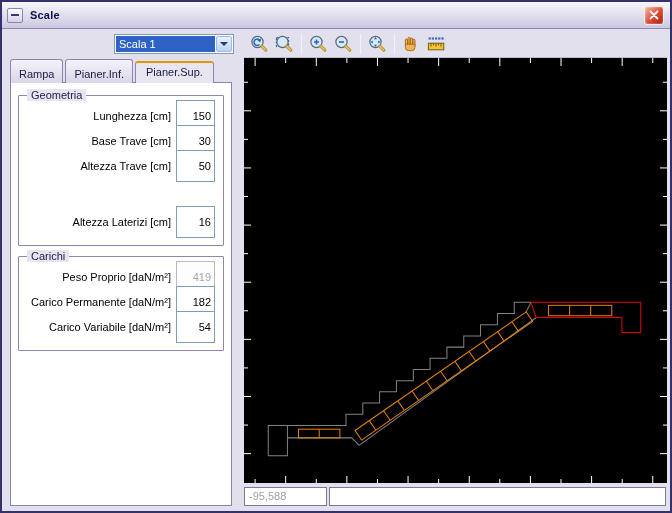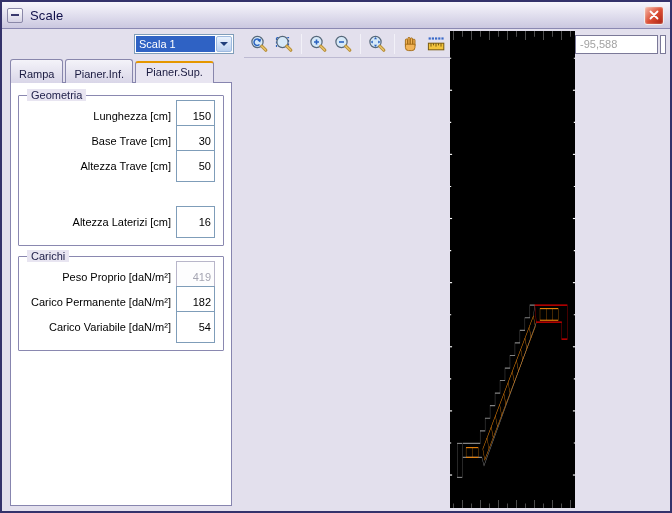--- a/index.html
+++ b/index.html
@@ -22,39 +22,39 @@
     border-bottom:1px solid #8B89B2;
     display:flex; align-items:center; padding:0 6px 0 5px;
   }
   .btn-min {
     width:16px; height:15px; margin-right:7px;
     background:linear-gradient(#FDFDFE,#D5D2E5);
     border:1px solid #8A88A8; border-radius:2px;
     display:flex; align-items:center; justify-content:center;
   }
   .btn-min .bar { width:8px; height:2px; background:#3A3A6E; }
-  .title { font-size:13px; font-weight:normal; color:#10104A; letter-spacing:0.2px; }
+  .title { font-size:11px; font-weight:bold; color:#10104A; letter-spacing:0.2px; }
   .spacer { flex:1; }
   .btn-close {
     width:20px; height:19px;
     background:linear-gradient(135deg,#F2A896 8%,#D9492F 55%,#A81F10);
     border:1px solid #F3EDEC; border-radius:3px;
     display:flex; align-items:center; justify-content:center;
     box-shadow: inset 0 0 2px rgba(255,255,255,.6);
   }
 
   
   .body { flex:1; display:flex; padding:2px 3px 3px 3px; background:#E3E0ED; min-height:0; }
   .left-panel { width:236px; flex:none; display:flex; flex-direction:column; min-height:0; }
-  .right-panel { flex:1; display:flex; flex-direction:row; padding-left:3px; min-height:0; }
+  .right-panel { flex:1; display:flex; flex-direction:column; padding-left:3px; min-height:0; }
 
   
   .combo-row { height:26px; display:flex; justify-content:flex-end; align-items:center; padding-right:7px; }
   .combo {
-    width:100px; height:20px; background:#fff;
+    width:120px; height:20px; background:#fff;
     border:1px solid #7F9DB9; display:flex; padding:1px;
   }
   .combo-text {
     flex:1; background:#2F62C4; color:#fff; line-height:16px;
     padding-left:3px; overflow:hidden; white-space:nowrap;
   }
   .combo-btn {
     width:16px; margin-left:1px;
     background:linear-gradient(#EAF2FC,#BCD1EF);
     border:1px solid #9EBAE0; border-radius:2px;

